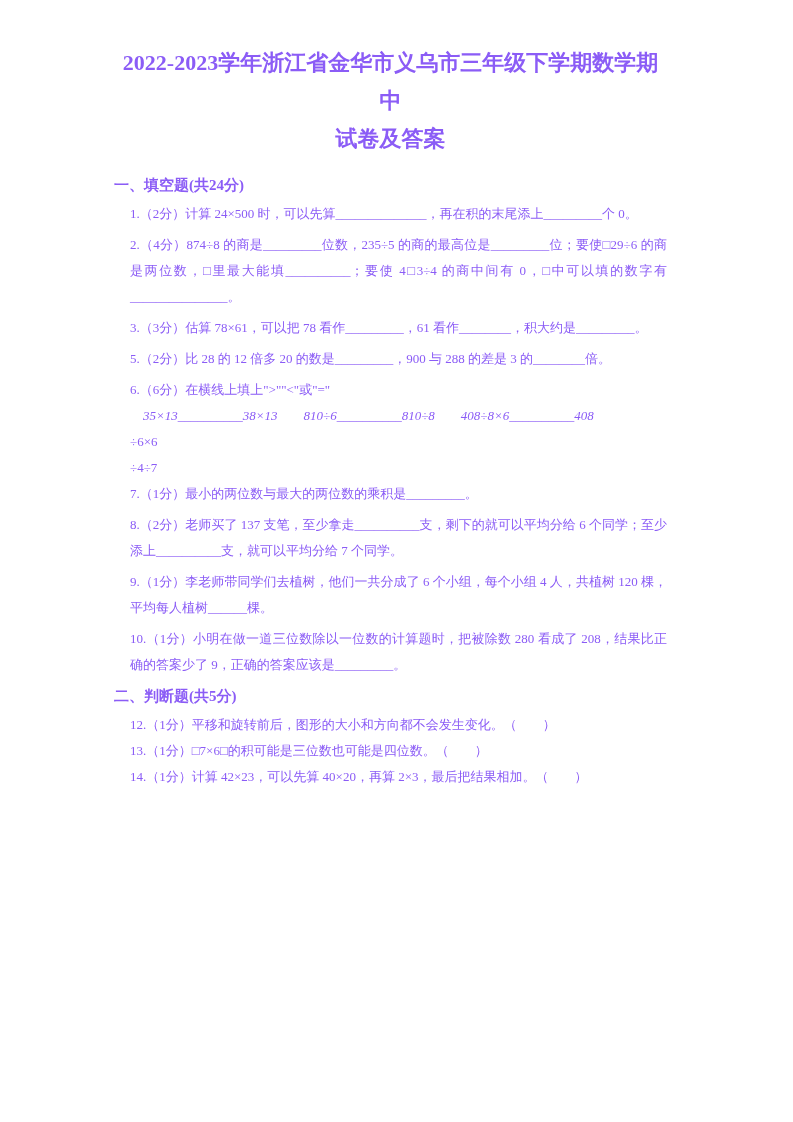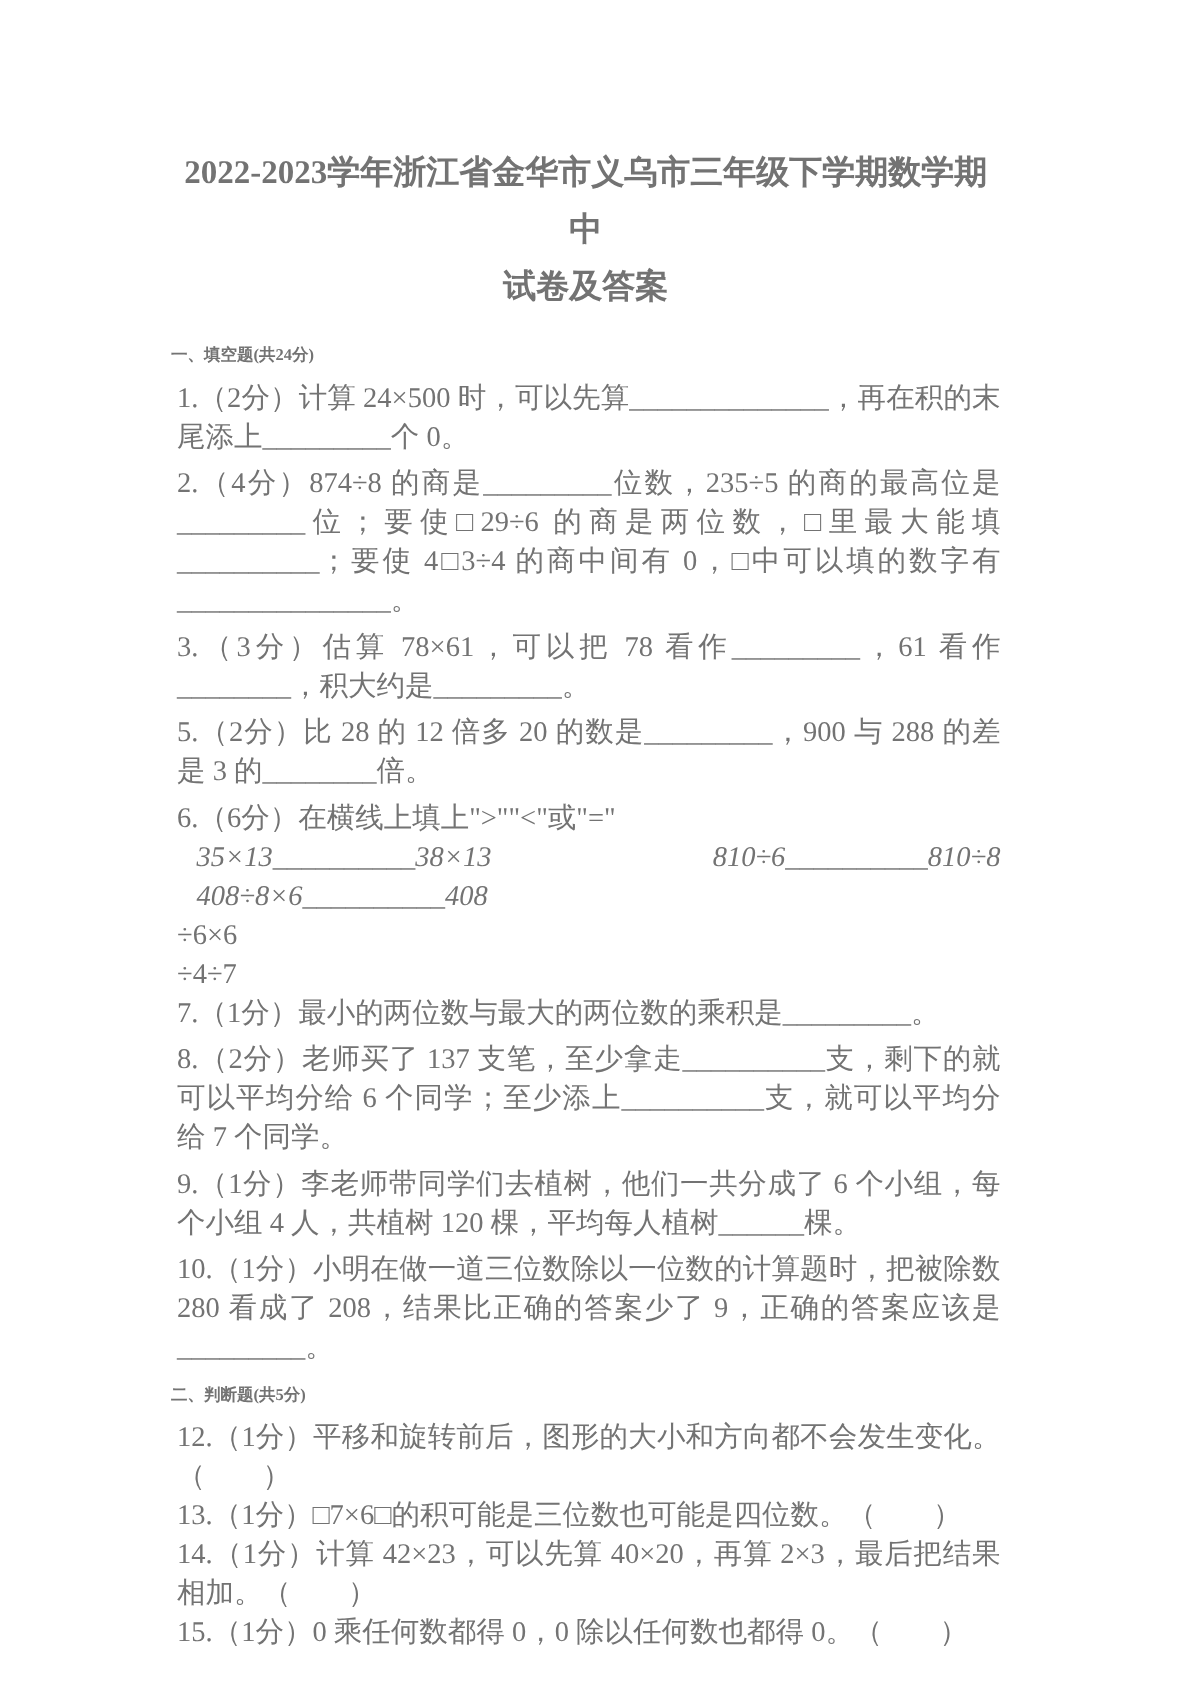--- a/index.html
+++ b/index.html
@@ -6,44 +6,44 @@
     margin: 0;
     padding: 0;
     background: #ffffff;
   }
   .page {
     position: relative;
     width: 775px;
     height: 1122px;
     background: #ffffff;
     box-sizing: border-box;
-    padding: 96px 108px 0 114px;
-    color: #737373;
+    padding: 44px 108px 0 114px;
+    color: #8b5cf6;
     font-family: "Liberation Serif", "DejaVu Serif", serif;
     overflow: hidden;
   }
   .title-block {
     text-align: center;
     font-weight: 700;
     font-size: 22px;
     line-height: 38px;
     margin: 0 0 14px 0;
   }
   .title-line { white-space: pre-wrap; }
   .sec-heading {
-    font-size: 11px;
+    font-size: 15px;
     font-weight: 700;
     line-height: 26px;
     margin: 2px 0 3px 0;
     white-space: pre-wrap;
   }
   .q {
-    font-size: 19px;
+    font-size: 13px;
     line-height: 26px;
-    margin: 0 0 5px 4px;
+    margin: 0 0 5px 16px;
     text-align: justify;
     white-space: pre-wrap;
   }
   .q.tight { margin-bottom: 0; }
   .q.indent { padding-left: 13px; font-style: italic; }
 </style>
 </head>
 <body>
 
 <div class="page">
@@ -67,17 +67,16 @@
     <p class="q">8.（2分）老师买了 137 支笔，至少拿走__________支，剩下的就可以平均分给 6 个同学；至少添上__________支，就可以平均分给 7 个同学。</p>
     <p class="q">9.（1分）李老师带同学们去植树，他们一共分成了 6 个小组，每个小组 4 人，共植树 120 棵，平均每人植树______棵。</p>
     <p class="q">10.（1分）小明在做一道三位数除以一位数的计算题时，把被除数 280 看成了 208，结果比正确的答案少了 9，正确的答案应该是_________。</p>
   </section>
 
   <section>
     <h2 class="sec-heading">二、判断题(共5分)</h2>
     <p class="q tight">12.（1分）平移和旋转前后，图形的大小和方向都不会发生变化。（　　）</p>
     <p class="q tight">13.（1分）□7×6□的积可能是三位数也可能是四位数。（　　）</p>
     <p class="q tight">14.（1分）计算 42×23，可以先算 40×20，再算 2×3，最后把结果相加。（　　）</p>
-    <p class="q tight">15.（1分）0 乘任何数都得 0，0 除以任何数也都得 0。（　　）</p>
   </section>
 
 
 </div>
 
 </body></html>

